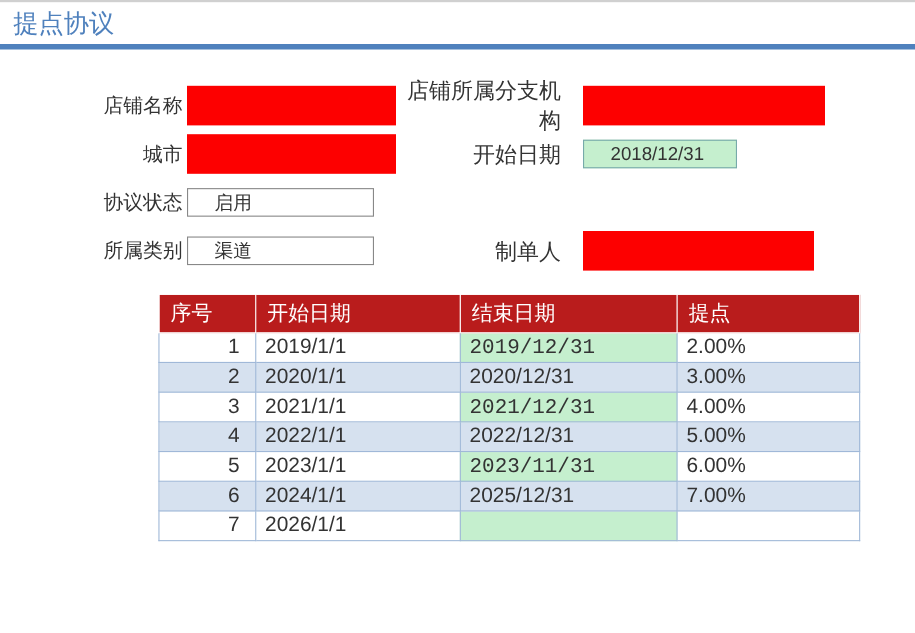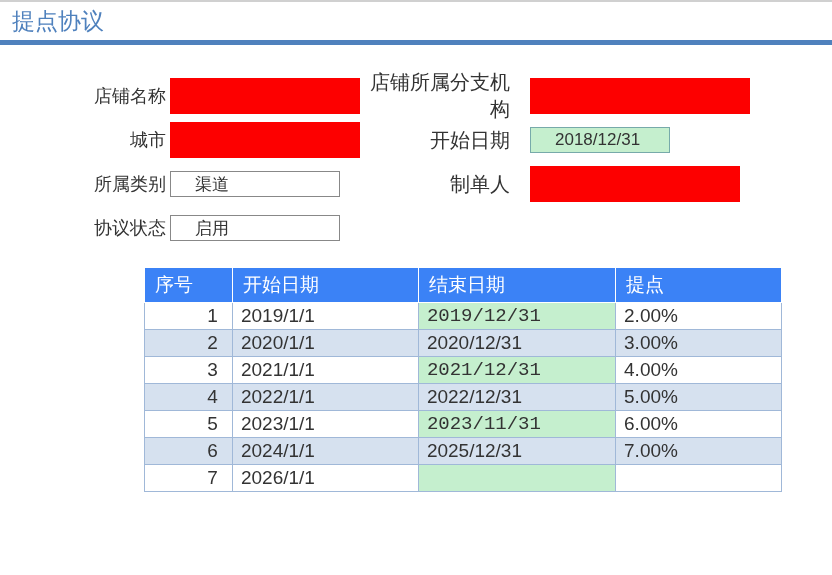--- a/index.html
+++ b/index.html
@@ -69,21 +69,21 @@
     width: 140px;
   }
   .gap { width: 10px; }
 
   table.data {
     border-collapse: collapse;
     margin: 24px 0 0 94px;
     font-size: 19px;
   }
   table.data th {
-    background: #3b82f6;
+    background: #b91c1c;
     color: #fff;
     font-weight: normal;
     text-align: left;
     padding: 4px 10px;
     border: 1px solid #fff;
   }
   table.data td {
     border: 1px solid #a0b8d8;
     padding: 2px 8px;
     height: 26px;
@@ -115,30 +115,30 @@
 
   <div class="form-row">
     <div class="form-label">城市</div>
     <div class="redacted"></div>
     <div class="gap"></div>
     <div class="form-label-wide">开始日期</div>
     <div class="input-box green">2018/12/31</div>
   </div>
 
   <div class="form-row">
+    <div class="form-label">协议状态</div>
+    <div class="input-box">启用</div>
+  </div>
+
+  <div class="form-row">
     <div class="form-label">所属类别</div>
     <div class="input-box">渠道</div>
     <div style="width:30px"></div>
     <div class="form-label-wide">制单人</div>
     <div class="redacted-wide" style="width:210px"></div>
-  </div>
-
-  <div class="form-row">
-    <div class="form-label">协议状态</div>
-    <div class="input-box">启用</div>
   </div>
 
   <table class="data">
     <thead>
       <tr>
         <th class="col-seq">序号</th>
         <th class="col-start">开始日期</th>
         <th class="col-end">结束日期</th>
         <th class="col-rate">提点</th>
       </tr>

